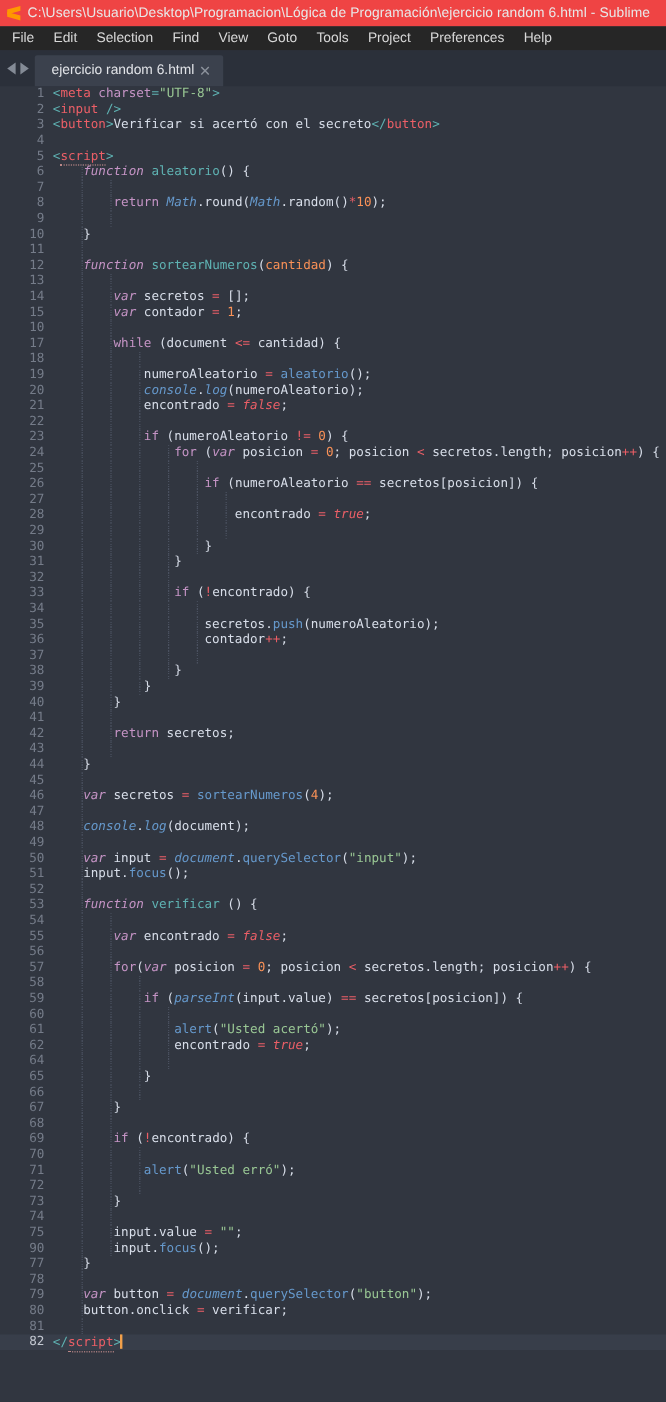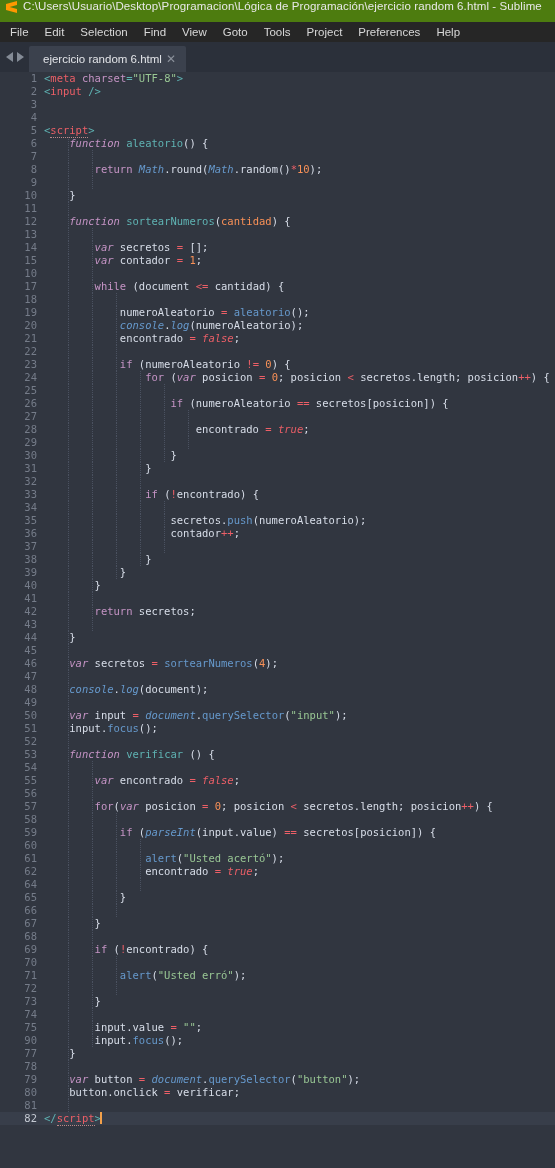--- a/index.html
+++ b/index.html
@@ -1,20 +1,20 @@
 <!DOCTYPE html>
 <html><head>
 <meta charset="utf-8">
 <style>
   html,body{margin:0;padding:0;background:#313640;}
   body{width:555px;height:1168px;overflow:hidden;
        font-family:"DejaVu Sans Mono","Liberation Mono",monospace;}
 
   
-  .titlebar{height:22px;background:#4d7c0f;display:flex;
+  .titlebar{height:22px;background:#ef4444;display:flex;align-items:center;
             padding:0 4px;box-sizing:border-box;}
   .slogo{width:13px;height:14px;margin:0 5px 0 1px;position:relative;flex:none;}
   .slogo svg{display:block;}
   .title-text{color:#e8e8e8;font-family:"Liberation Sans",sans-serif;
               font-size:11.5px;white-space:nowrap;overflow:hidden;letter-spacing:.1px;}
 
   
   .menubar{height:20px;background:#262626;display:flex;align-items:center;
            padding-left:2px;box-sizing:border-box;}
   .menu-item{color:#d8d8d8;font-family:"Liberation Sans",sans-serif;font-size:11.5px;
@@ -105,21 +105,21 @@
   <div class="tab">
     <span class="tab-label">ejercicio random 6.html</span>
     <span class="tab-close">✕</span>
   </div>
 </div>
 
 <div class="editor">
   <div class="rows" id="rows">
       <div class="row"><span class="ln">1</span><span class="code"><span class="c-punct">&lt;</span><span class="c-tag">meta</span><span class="c-txt"> </span><span class="c-attr">charset</span><span class="c-punct">=</span><span class="c-str">"UTF-8"</span><span class="c-punct">&gt;</span></span></div>
       <div class="row"><span class="ln">2</span><span class="code"><span class="c-punct">&lt;</span><span class="c-tag">input</span><span class="c-txt"> </span><span class="c-punct">/&gt;</span></span></div>
-      <div class="row"><span class="ln">3</span></div>
+      <div class="row"><span class="ln">3</span><span class="code"><span class="c-punct">&lt;</span><span class="c-tag">button</span><span class="c-punct">&gt;</span><span class="c-txt">Verificar si acertó con el secreto</span><span class="c-punct">&lt;/</span><span class="c-tag">button</span><span class="c-punct">&gt;</span></span></div>
       <div class="row"><span class="ln">4</span><span class="code"></span></div>
       <div class="row"><span class="ln">5</span><span class="code"><span class="c-punct">&lt;</span><span class="c-tag squig">script</span><span class="c-punct">&gt;</span></span></div>
       <div class="row"><span class="ln">6</span><span class="guide" style="left: 68.04px;"></span><span class="code"><span class="c-txt">    </span><span class="c-fnkw">function</span><span class="c-txt"> </span><span class="c-fnname">aleatorio</span><span class="c-txt">() {</span></span></div>
       <div class="row"><span class="ln">7</span><span class="guide" style="left: 68.04px;"></span><span class="guide" style="left: 92.08px;"></span><span class="code"></span></div>
       <div class="row"><span class="ln">8</span><span class="guide" style="left: 68.04px;"></span><span class="guide" style="left: 92.08px;"></span><span class="code"><span class="c-txt">        </span><span class="c-kw">return</span><span class="c-txt"> </span><span class="c-obj">Math</span><span class="c-txt">.round</span><span class="c-txt">(</span><span class="c-obj">Math</span><span class="c-txt">.random</span><span class="c-txt">()</span><span class="c-op">*</span><span class="c-num">10</span><span class="c-txt">);</span></span></div>
       <div class="row"><span class="ln">9</span><span class="guide" style="left: 68.04px;"></span><span class="guide" style="left: 92.08px;"></span><span class="code"></span></div>
       <div class="row"><span class="ln">10</span><span class="guide" style="left: 68.04px;"></span><span class="code"><span class="c-txt">    }</span></span></div>
       <div class="row"><span class="ln">11</span><span class="guide" style="left: 68.04px;"></span><span class="code"></span></div>
       <div class="row"><span class="ln">12</span><span class="guide" style="left: 68.04px;"></span><span class="code"><span class="c-txt">    </span><span class="c-fnkw">function</span><span class="c-txt"> </span><span class="c-fnname">sortearNumeros</span><span class="c-txt">(</span><span class="c-param">cantidad</span><span class="c-txt">) {</span></span></div>
       <div class="row"><span class="ln">13</span><span class="guide" style="left: 68.04px;"></span><span class="guide" style="left: 92.08px;"></span><span class="code"></span></div>

